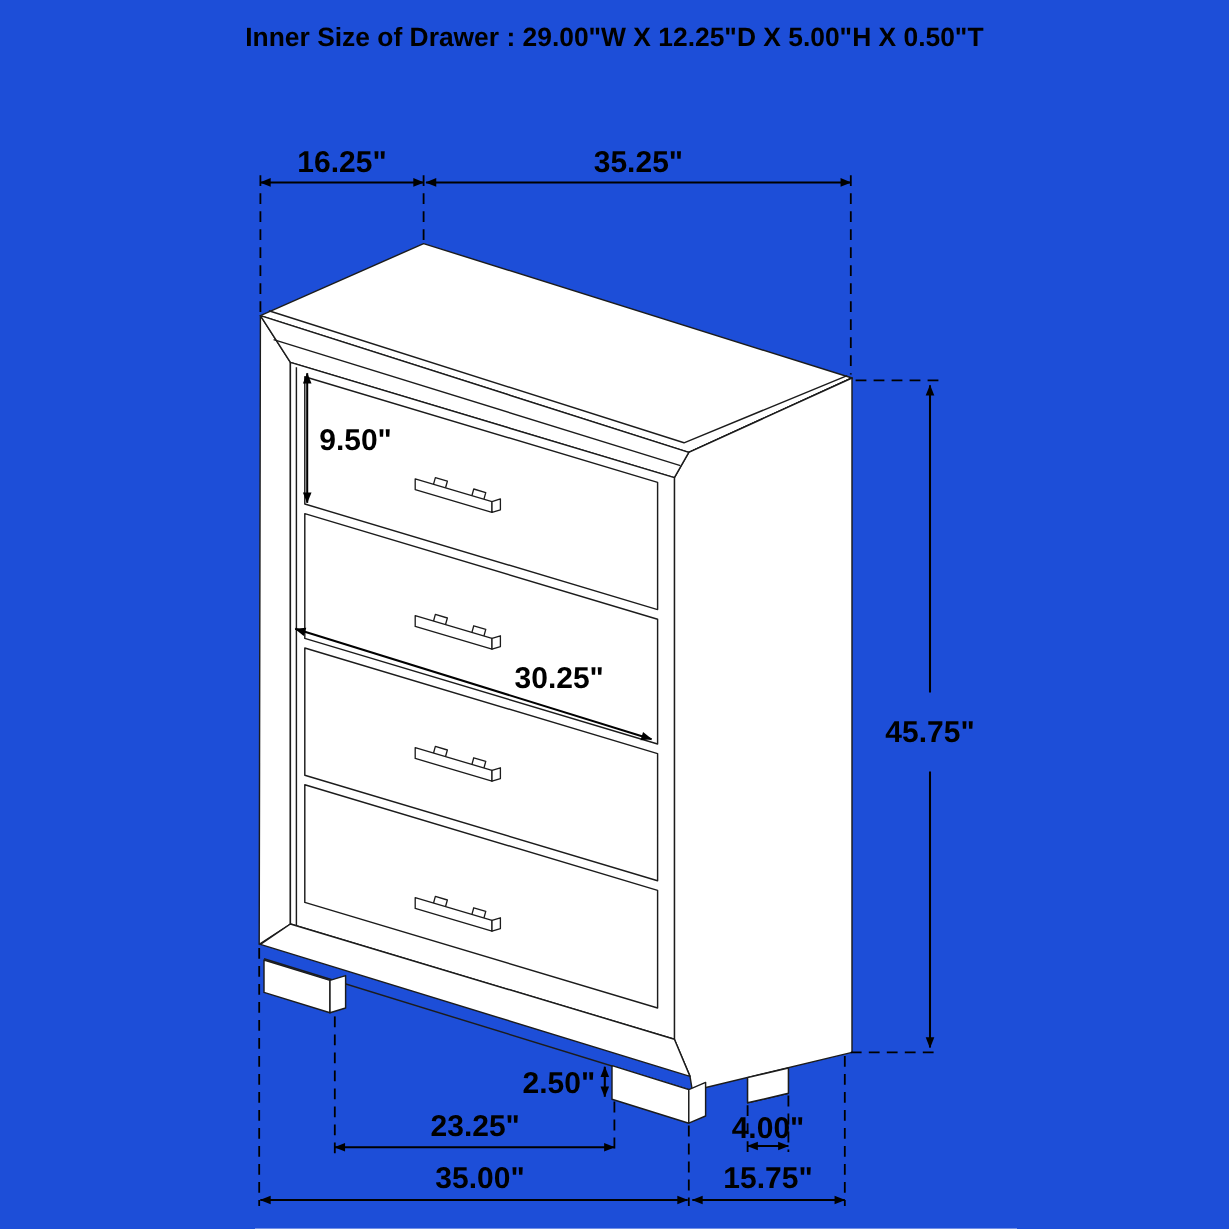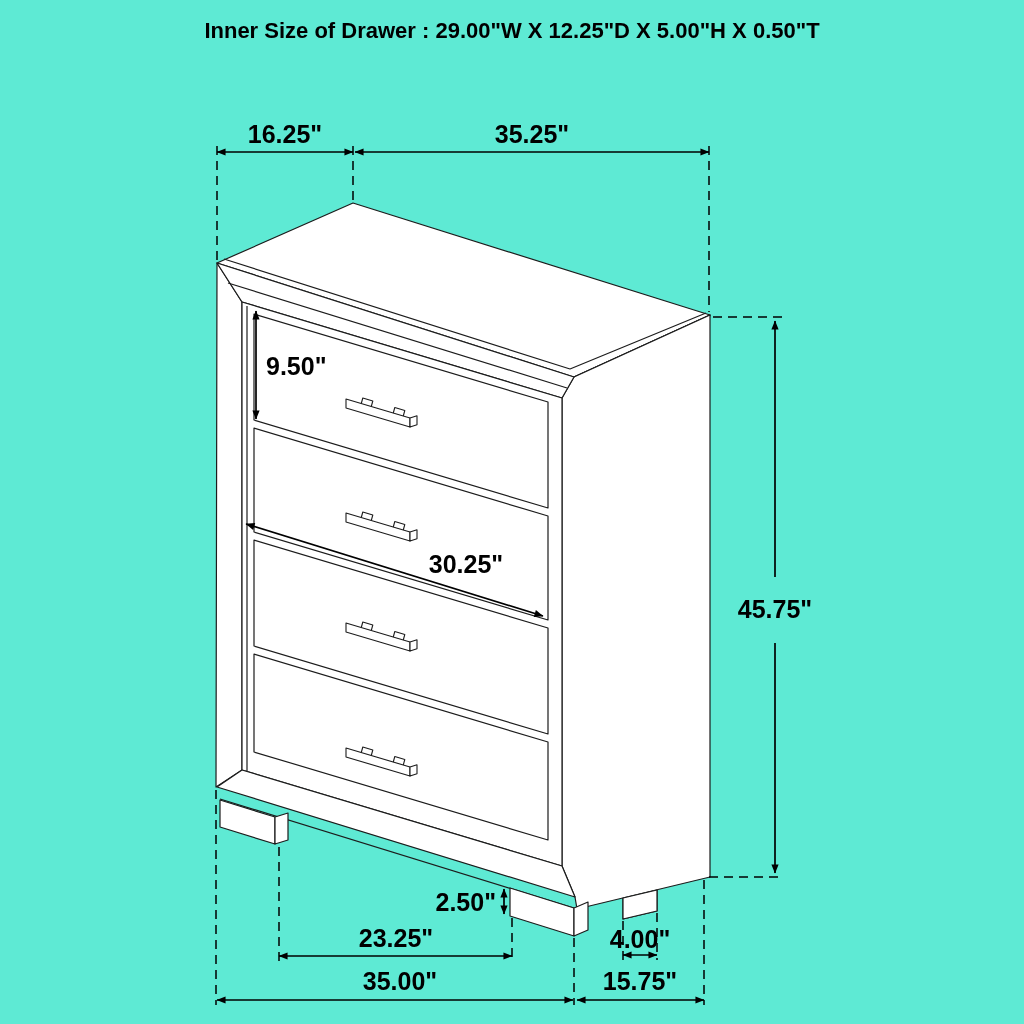--- a/index.html
+++ b/index.html
@@ -4,21 +4,21 @@
 <style>
   html, body {
     margin: 0;
     padding: 0;
     background: #ffffff;
   }
   .stage {
     position: relative;
     width: 1024px;
     height: 1024px;
-    background: #5eead4;
+    background: #1d4ed8;
     overflow: hidden;
   }
   svg { display: block; }
   .furn {
     fill: none;
     stroke: #1c1c1c;
     stroke-width: 1.2;
     stroke-linejoin: round;
   }
   .furn-fill {

